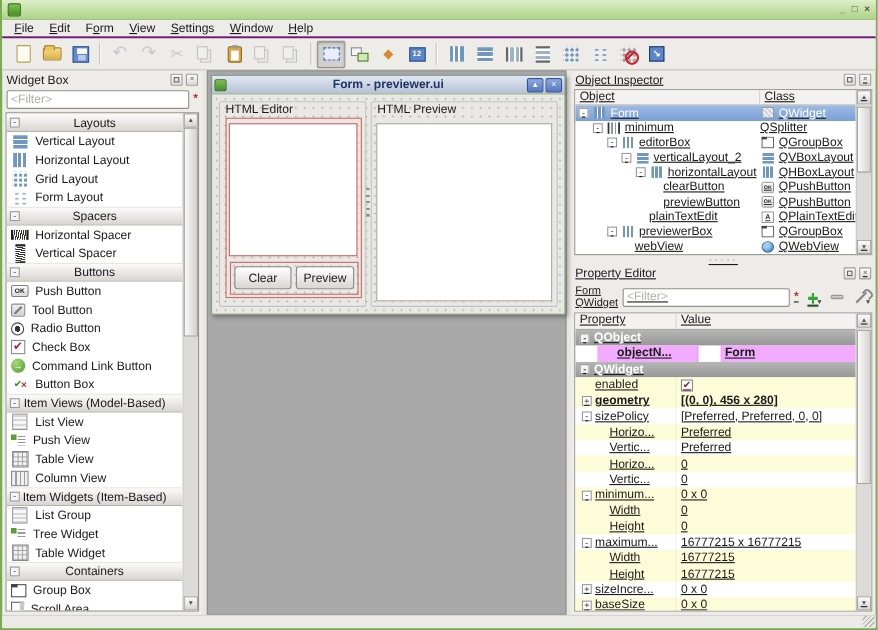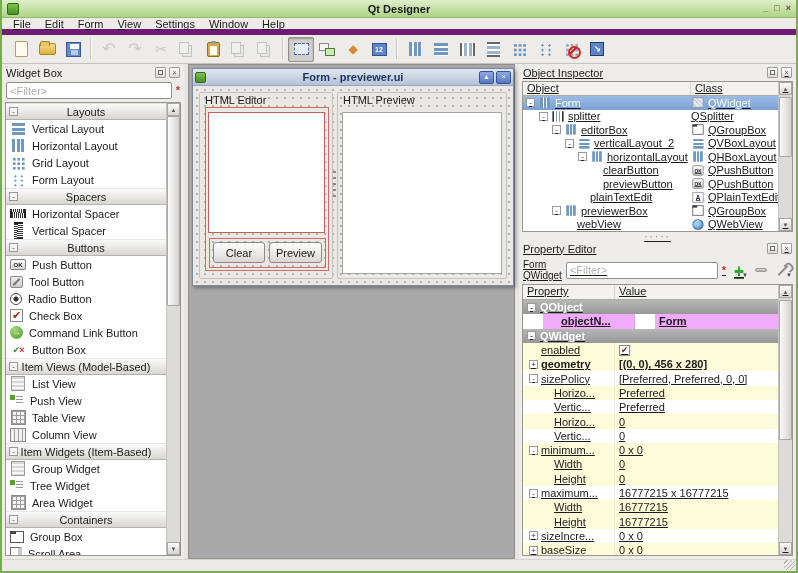--- a/index.html
+++ b/index.html
@@ -11,22 +11,22 @@
   
   .titlebar { height:18px; flex:none; background:linear-gradient(#ddefc9,#aed487);
     border-bottom:1px solid #8fbc68; display:flex; align-items:center; padding:0 5px; position:relative; }
   .app-icon { width:12px; height:12px; background:linear-gradient(#7cc24a,#4a8f2a);
     border:1px solid #2f6a18; border-radius:2px; flex:none; }
   .app-title { position:absolute; left:0; right:0; text-align:center; font-weight:bold; font-size:11px; }
   .win-controls { margin-left:auto; display:flex; gap:6px; z-index:1; }
   .win-btn { font-size:9px; line-height:9px; color:#6a4a3a; font-weight:bold; }
 
   
-  .menubar { height:17px; flex:none; display:flex; align-items:center; padding-left:4px;
-    background:#eeece9; border-bottom:6px solid #701a75; }
+  .menubar { height:17px; flex:none; display:flex; align-items:flex-start; padding-left:4px;
+    background:#eeece9; border-bottom:2px solid #701a75; }
   .menu-item { padding:2px 7px; }
   u { text-decoration:underline; }
 
   
   .toolbar { height:29px; flex:none; display:flex; align-items:center; padding-left:6px;
     background:#eeece9; border-bottom:1px solid #c4c2be; }
   .tbtn { width:26px; height:25px; display:flex; align-items:center; justify-content:center;
     border:1px solid transparent; border-radius:2px; position:relative; flex:none; }
   .tbtn.pressed { background:#d2d0cc; border-color:#918f8b; box-shadow:inset 0 1px 2px rgba(0,0,0,.25); }
   .tbtn.disabled .tbi { opacity:.75; }
@@ -223,21 +223,20 @@
   .grip { position:absolute; right:1px; bottom:1px; width:11px; height:10px;
     background:repeating-linear-gradient(135deg,transparent 0 2px,#b5b3af 2px 3px); }
 </style>
 </head>
 <body>
 
 <div class="window">
 
   <div class="titlebar">
     <span class="app-icon"></span>
-    <span class="app-title">Qt Designer</span>
     <span class="win-controls">
       <span class="win-btn">_</span>
       <span class="win-btn">□</span>
       <span class="win-btn">×</span>
     </span>
   </div>
 
   <div class="menubar" id="menubar">
       <div class="menu-item"><u>F</u><span>i</span><span>l</span><span>e</span></div>
       <div class="menu-item"><u>E</u><span>d</span><span>i</span><span>t</span></div>
@@ -418,29 +417,29 @@
             <div class="wb-item">
               <span class="ic ic-column-view"></span>
               <span>Column View</span>
             </div>
             <div class="wb-cat">
               <span class="box-minus">-</span>
               <span class="wb-cat-label">Item Widgets (Item-Based)</span>
             </div>
             <div class="wb-item">
               <span class="ic ic-list-view"></span>
-              <span>Group Widget</span>
+              <span>List Group</span>
             </div>
             <div class="wb-item">
               <span class="ic ic-tree-view"></span>
               <span>Tree Widget</span>
             </div>
             <div class="wb-item">
               <span class="ic ic-table-view"></span>
-              <span>Area Widget</span>
+              <span>Table Widget</span>
             </div>
             <div class="wb-cat">
               <span class="box-minus">-</span>
               <span class="wb-cat-label">Containers</span>
             </div>
             <div class="wb-item">
               <span class="ic ic-group-box"></span>
               <span>Group Box</span>
             </div>
             <div class="wb-item">
@@ -522,21 +521,21 @@
                   </span>
                   <span class="oi-class-cell">
                     <span class="ic ic-widget"></span>
                     <span>QWidget</span>
                   </span>
                 </div>
                 <div class="oi-row">
                   <span class="oi-obj-cell" style="padding-left: 16px;">
                     <span class="expander">-</span>
                     <span class="ic ic-splitter"></span>
-                    <span>splitter</span>
+                    <span>minimum</span>
                   </span>
                   <span class="oi-class-cell">
                     <span>QSplitter</span>
                   </span>
                 </div>
                 <div class="oi-row">
                   <span class="oi-obj-cell" style="padding-left: 29px;">
                     <span class="expander">-</span>
                     <span class="ic ic-horizontal-layout"></span>
                     <span>editorBox</span>

